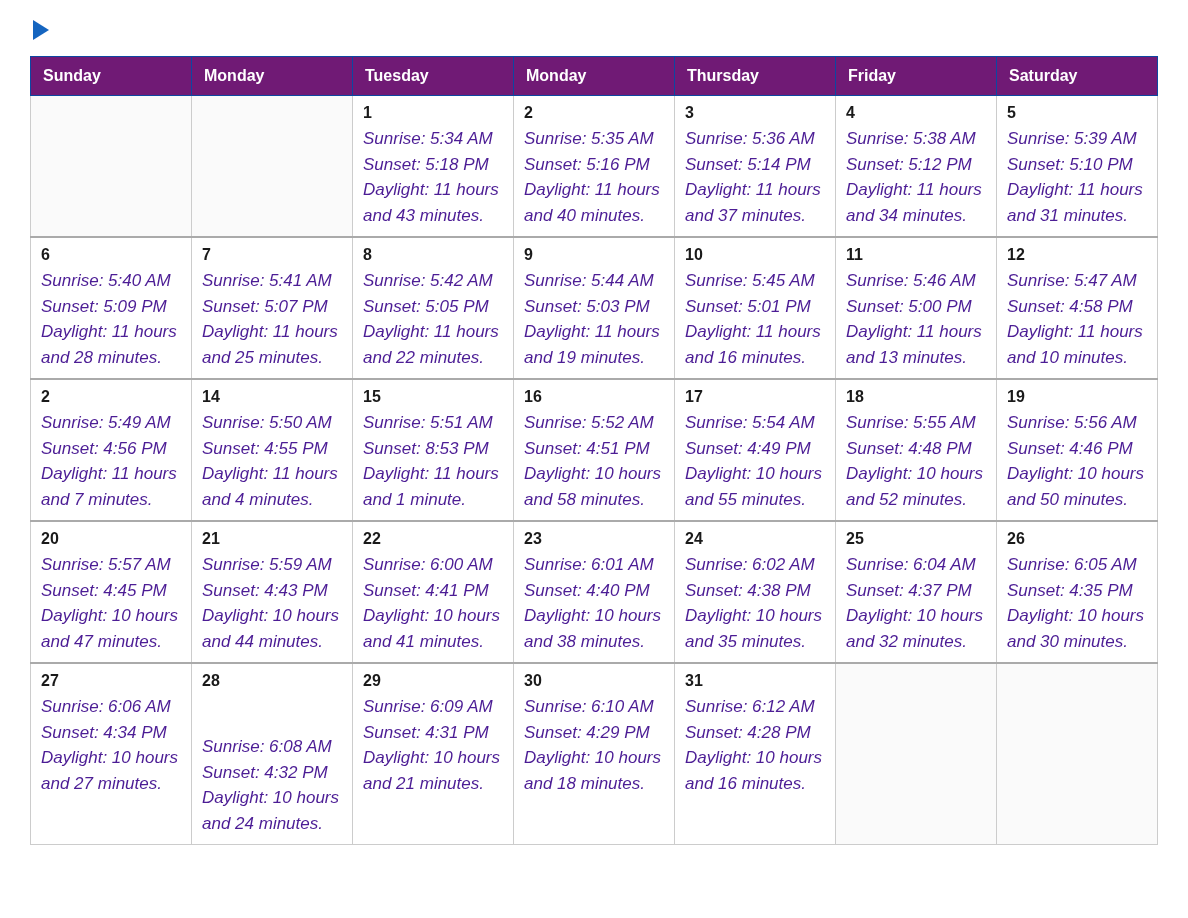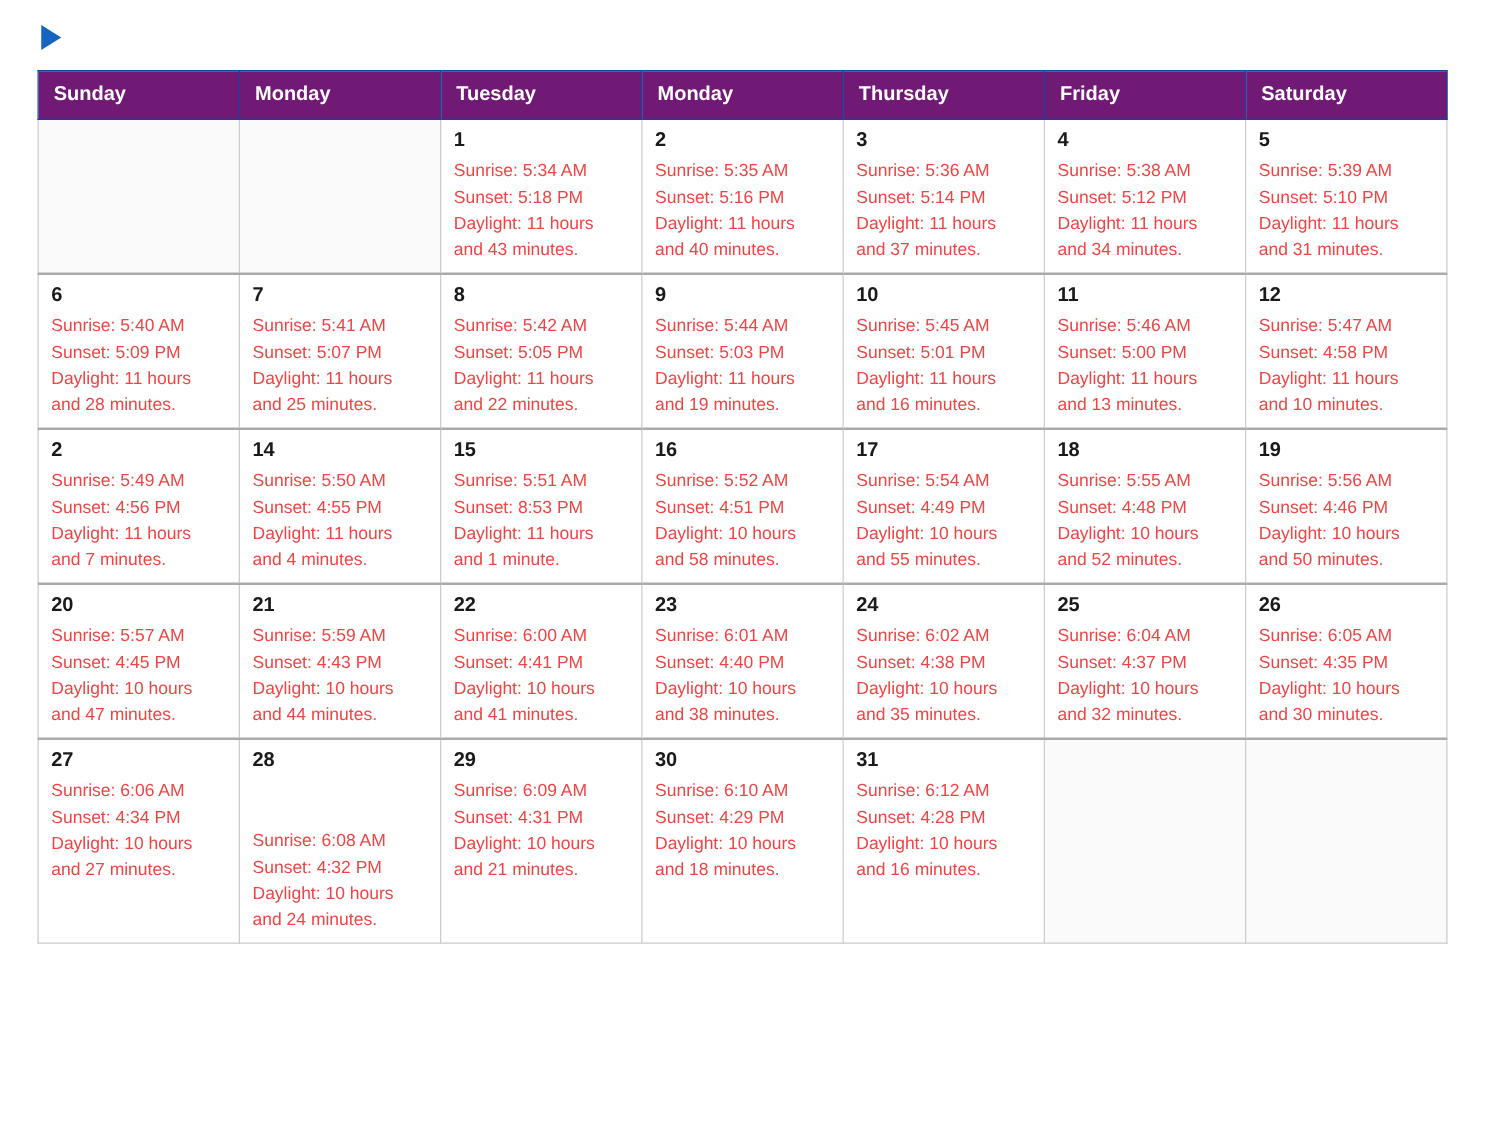--- a/index.html
+++ b/index.html
@@ -59,23 +59,24 @@
       color: #333;
     }
     .calendar tbody tr td .day-number {
       font-size: 16px;
       font-weight: bold;
       color: #1a1a1a;
       margin-bottom: 4px;
       display: block;
     }
     .calendar tbody tr td .day-info {
-      font-size: 14px;
-      color: #ef4444;
+      font-size: 17px;
+      color: #4c1d95;
       line-height: 1.5;
+      font-style: italic;
     }
     .calendar tbody tr td.empty {
       background: #fafafa;
     }
     .calendar tbody tr:not(:last-child) td {
       border-bottom: 2px solid #aaa;
     }
     .logo-row {
       display: flex;
       align-items: center;

